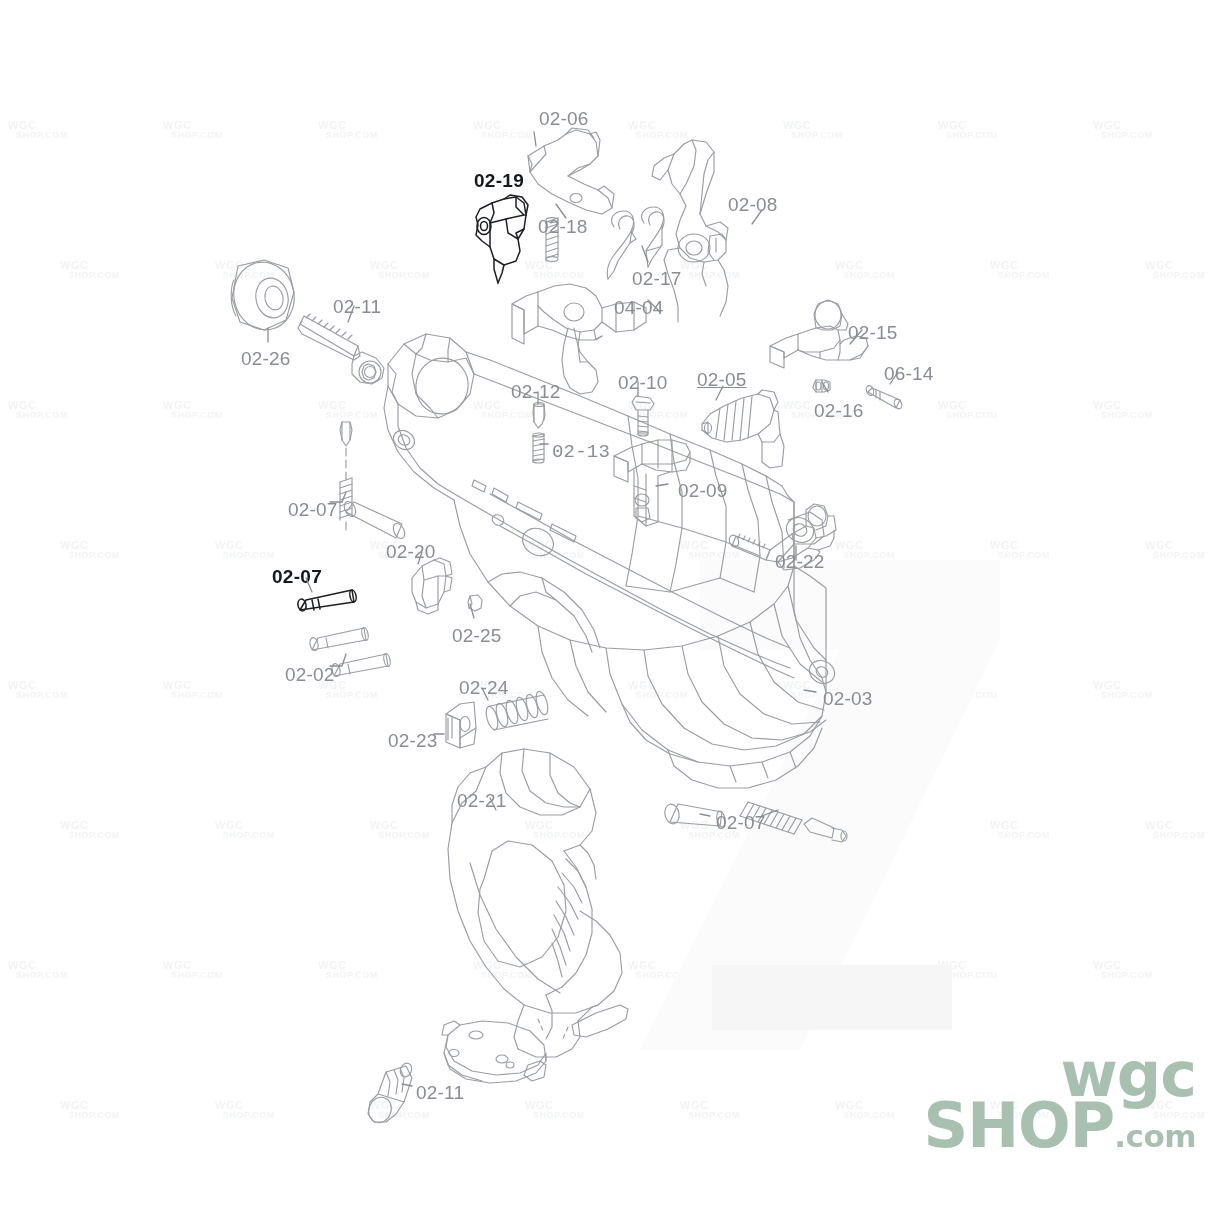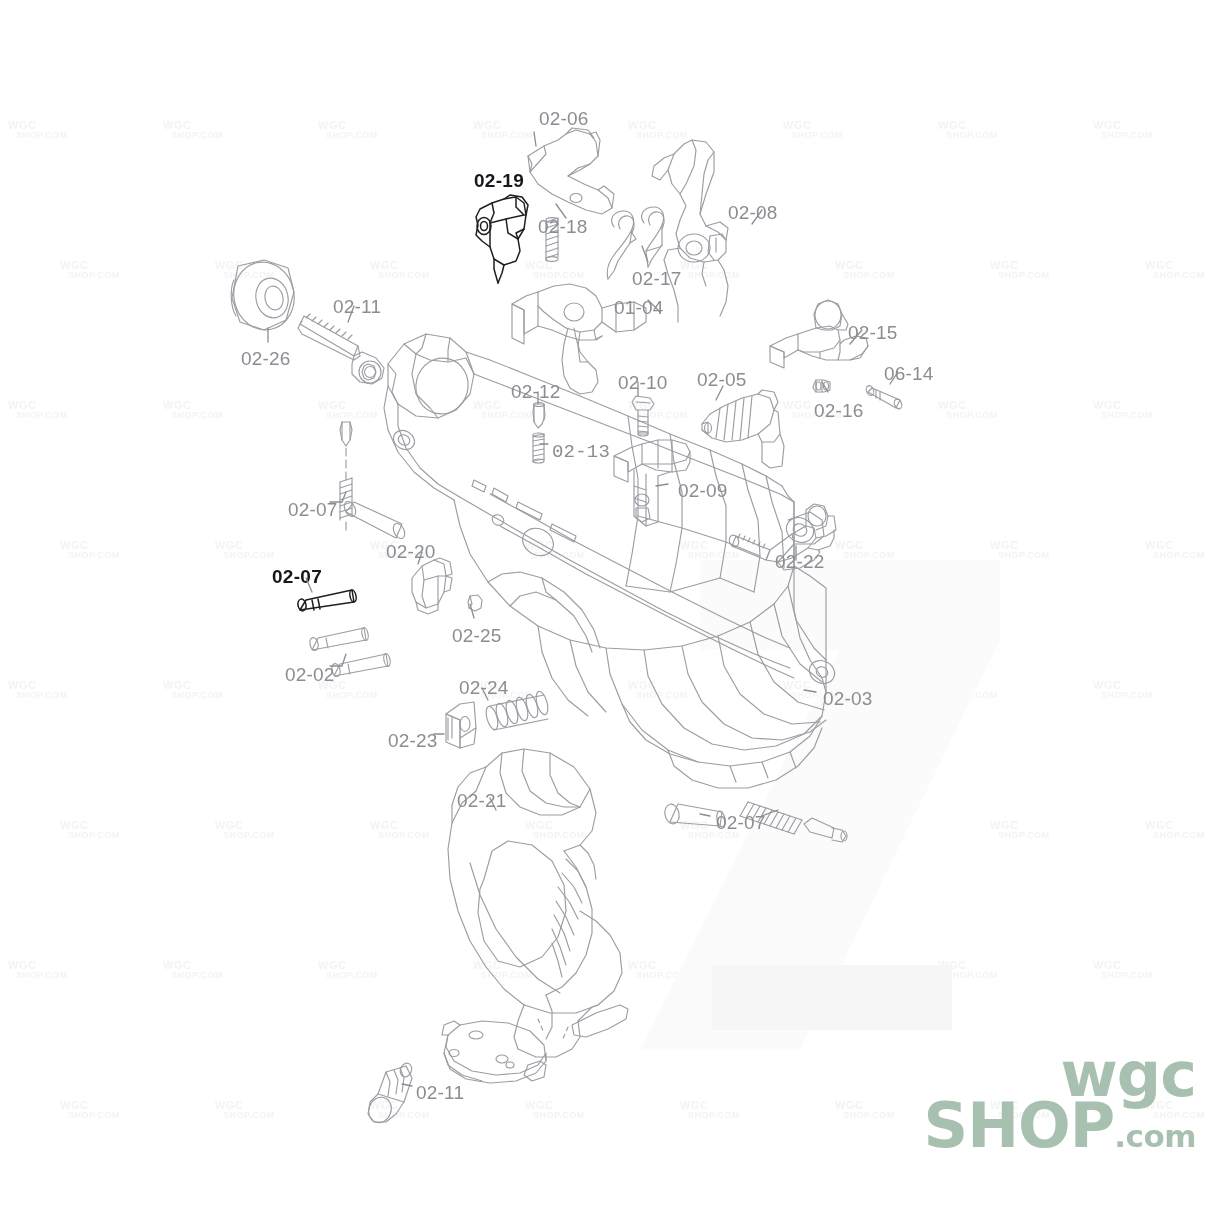--- a/index.html
+++ b/index.html
@@ -570,30 +570,30 @@
         </g>
       </g>
 
     </g>
   </svg>
 
   <div id="labels-layer">
       <div class="part-label" style="left: 515px; top: 108px; margin-left: 24px;">02-06</div>
       <div class="part-label hl" style="left: 474px; top: 170px;">02-19</div>
       <div class="part-label" style="left: 538px; top: 195px; margin-top: 21px;">02-18</div>
-      <div class="part-label" style="left: 728px; top: 202px;">02-08</div>
+      <div class="part-label" style="left: 728px; top: 194px;">02-08</div>
       <div class="part-label" style="left: 632px; top: 268px;">02-17</div>
-      <div class="part-label" style="left: 614px; top: 297px;">01-04</div>
+      <div class="part-label" style="left: 614px; top: 297px;">04-04</div>
       <div class="part-label" style="left: 333px; top: 296px;">02-11</div>
       <div class="part-label" style="left: 848px; top: 322px;">02-15</div>
       <div class="part-label" style="left: 241px; top: 348px;">02-26</div>
       <div class="part-label" style="left: 884px; top: 363px;">06-14</div>
       <div class="part-label" style="left: 511px; top: 381px;">02-12</div>
       <div class="part-label" style="left: 618px; top: 372px;">02-10</div>
-      <div class="part-label" style="left: 697px; top: 369px;">02-05</div>
+      <div class="part-label" style="left: 697px; top: 369px; text-decoration: underline;">02-05</div>
       <div class="part-label" style="left: 814px; top: 400px;">02-16</div>
       <div class="part-label" style="left: 552px; top: 441px; font-family: Liberation Mono, monospace;">02-13</div>
       <div class="part-label" style="left: 678px; top: 480px;">02-09</div>
       <div class="part-label" style="left: 288px; top: 499px;">02-07</div>
       <div class="part-label" style="left: 386px; top: 541px;">02-20</div>
       <div class="part-label" style="left: 775px; top: 551px;">02-22</div>
       <div class="part-label hl" style="left: 272px; top: 566px;">02-07</div>
       <div class="part-label" style="left: 452px; top: 625px;">02-25</div>
       <div class="part-label" style="left: 285px; top: 664px;">02-02</div>
       <div class="part-label" style="left: 459px; top: 677px;">02-24</div>

